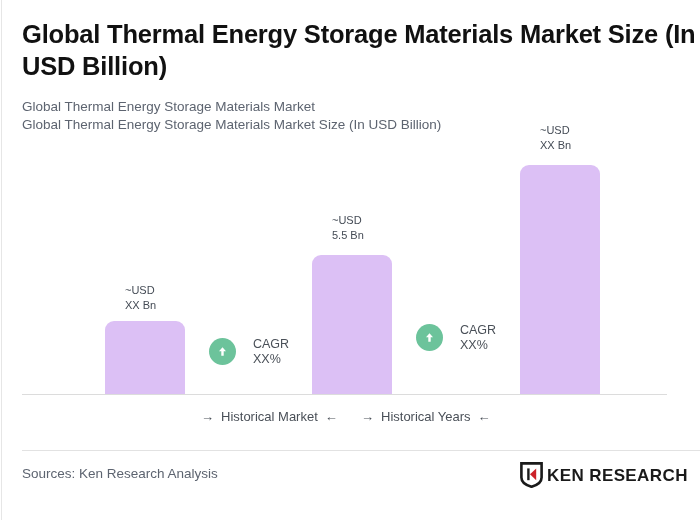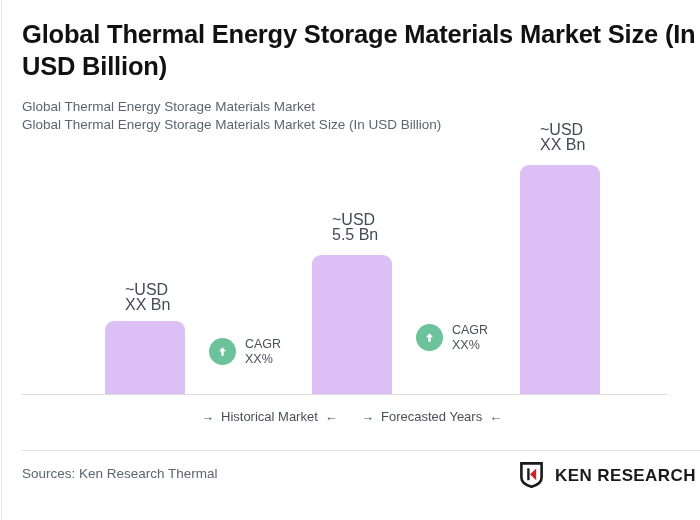--- a/index.html
+++ b/index.html
@@ -69,33 +69,33 @@
 
   .bar {
     position: absolute;
     background: #dcc0f5;
     border-radius: 9px 9px 0 0;
     bottom: 0;
   }
 
   .bar-label {
     position: absolute;
-    font-size: 16px;
+    font-size: 11px;
     line-height: 14.5px;
     color: #444b55;
     text-align: left;
     white-space: nowrap;
   }
 
   
   .cagr {
     position: absolute;
     display: flex;
     align-items: center;
-    gap: 9px;
+    gap: 17px;
   }
   .cagr-circle {
     width: 27px;
     height: 27px;
     border-radius: 50%;
     background: #6cc39b;
     display: flex;
     align-items: center;
     justify-content: center;
     flex: none;
@@ -135,21 +135,21 @@
     font-size: 13.5px;
     color: #5d6470;
     white-space: nowrap;
   }
   .logo {
     position: absolute;
     left: 483px;
     top: 462px;
     display: flex;
     align-items: center;
-    gap: 12px;
+    gap: 4px;
     padding-left: 35px;
   }
   .logo-word {
     font-size: 17px;
     font-weight: bold;
     letter-spacing: 0.4px;
     color: #1a1a1a;
     font-family: "Liberation Sans", sans-serif;
     line-height: 1;
   }
@@ -212,25 +212,25 @@
 
   </div>
 
   <div class="baseline"></div>
 
   <div class="years" style="left:199px;">
     <span class="arrow">→</span><span class="lbl">Historical Market</span><span class="arrow">←</span>
   </div>
 
   <div class="years" style="left:359px;">
-    <span class="arrow">→</span><span class="lbl">Forecasted Years</span><span class="arrow">←</span>
+    <span class="arrow">→</span><span class="lbl">Historical Years</span><span class="arrow">←</span>
   </div>
 
   <div class="divider"></div>
-  <div class="sources">Sources: Ken Research Thermal</div>
+  <div class="sources">Sources: Ken Research Analysis</div>
 
   <div class="logo">
     <svg width="23" height="26" viewBox="0 0 23 26" aria-hidden="true">
       <path d="M1.4 1.4 H21.6 V15.5 C21.6 20.2 17.2 23.2 11.5 24.8 C5.8 23.2 1.4 20.2 1.4 15.5 Z" fill="none" stroke="#1a1a1a" stroke-width="2.6"></path>
       <path d="M7.2 6.4 H9.6 V18.2 H7.2 Z" fill="#1a1a1a"></path>
       <path d="M10.0 12.2 L16.2 6.4 L16.2 18.2 Z" fill="#cc2229"></path>
     </svg>
     <span class="logo-word">KEN RESEARCH</span>
   </div>
 

